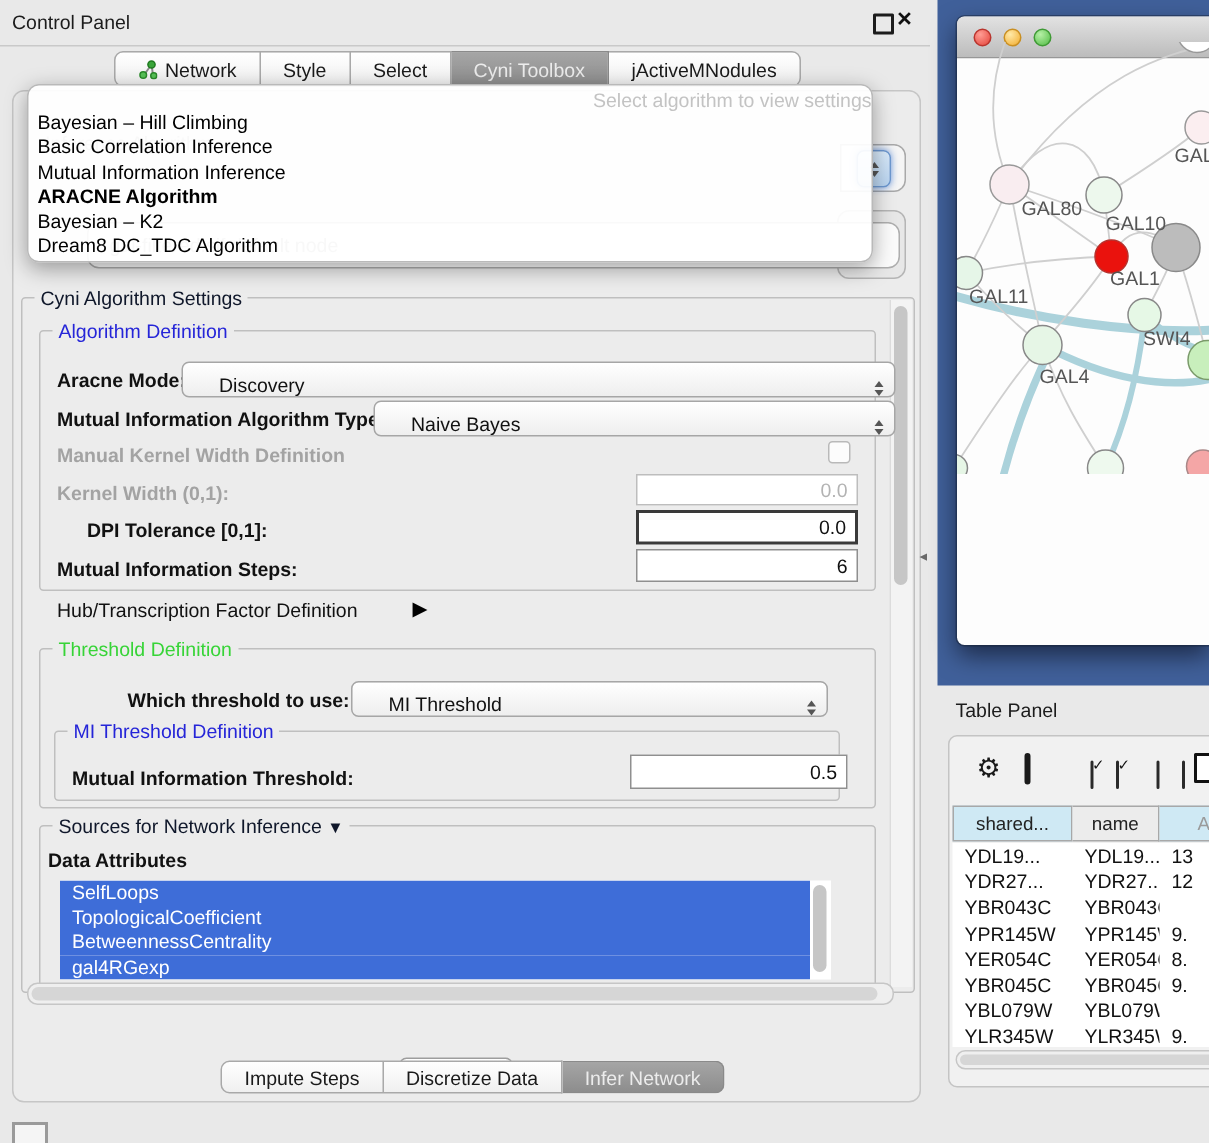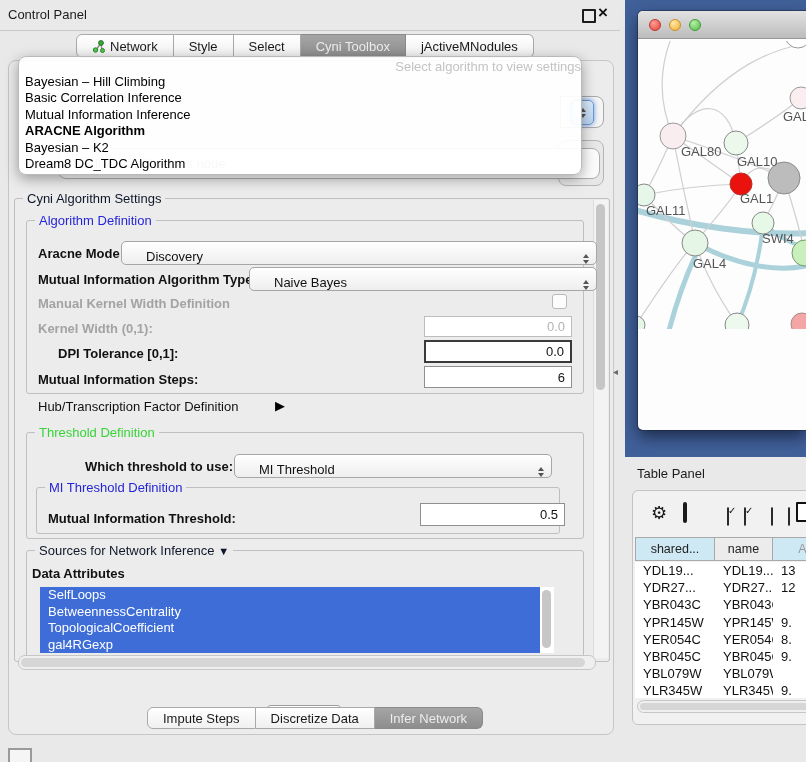--- a/index.html
+++ b/index.html
@@ -63,21 +63,21 @@
   
   .desktop{left:625px;top:0;width:181px;height:457px;background:#40609a;}
   .net-window{left:638px;top:11px;width:168px;height:419px;background:#fdfdfd;border-radius:5px 0 0 5px;
               box-shadow:0 0 0 1px rgba(20,30,50,0.45),0 7px 16px rgba(0,0,10,0.55);}
   .net-titlebar{left:0;top:0;right:0;height:27px;background:linear-gradient(#e2e2e2,#bcbcbc);
                 border-bottom:1px solid #979797;border-radius:5px 0 0 0;display:flex;align-items:center;gap:8px;padding-left:11px;}
   .light{width:12px;height:12px;border-radius:50%;}
   .light.red{background:radial-gradient(circle at 35% 30%,#ff9d94,#e4443a);border:1px solid #b9352e;box-sizing:border-box;}
   .light.yellow{background:radial-gradient(circle at 35% 30%,#ffe9a8,#f2ac2e);border:1px solid #c98f22;box-sizing:border-box;}
   .light.green{background:radial-gradient(circle at 35% 30%,#b6f0a6,#52bc45);border:1px solid #3f9a35;box-sizing:border-box;}
-  .net-canvas{left:0;top:30px;width:168px;height:288px;overflow:hidden;}
+  .net-canvas{left:0;top:17px;width:168px;height:288px;overflow:hidden;}
   .nlabel{position:absolute;font-size:13px;color:#555;white-space:nowrap;}
   
   .tp-title{left:637px;top:466px;font-size:13px;color:#1c1c1c;}
   .table-box{left:632px;top:490px;width:200px;height:233px;background:#f1f1f1;border:1px solid #c4c4c4;border-radius:6px;}
   .gear{font-family:"DejaVu Sans",sans-serif;font-size:18px;color:#1a1a1a;line-height:18px;}
   .icon-cols{width:15px;height:15px;border:2px solid #1a1a1a;border-radius:2px;position:relative;}
   .icon-cols::after{content:"";position:absolute;left:50%;top:0;bottom:0;width:2px;background:#1a1a1a;margin-left:-1px;}
   .mini-cb{width:9px;height:9px;border:1.5px solid #2a2a2a;border-radius:1px;position:relative;background:#fff;}
   .mini-cb.checked::after{content:"\2713";position:absolute;left:0px;top:-3px;font-size:10px;color:#111;}
   .icon-file{width:12px;height:16px;border:2px solid #111;border-radius:1px;background:#fff;}
@@ -202,22 +202,22 @@
 
 <div class="abs group" style="left:26px;top:550px;width:556px;height:107px;">
   <span class="gtitle">
     <span>Sources for Network Inference</span>
     <span style="font-size:11px;">▼</span>
   </span>
 </div>
 <span class="abs lbl" style="left:32px;top:566px;">Data Attributes</span>
 <div class="abs attr-list" style="left:40px;top:587px;width:514px;height:66px;">
   <div class="attr-item">SelfLoops</div>
+  <div class="attr-item">TopologicalCoefficient</div>
   <div class="attr-item">BetweennessCentrality</div>
-  <div class="attr-item">TopologicalCoefficient</div>
   <div class="attr-item">gal4RGexp</div>
   <div class="abs sb-thumb" style="right:3px;top:3px;width:9px;height:58px;"></div>
 </div>
 
 <div class="abs hsb" style="left:18px;top:655px;width:576px;height:13px;">
   <div class="sb-thumb" style="width:564px;"></div>
 </div>
 
 <div class="abs apply-btn" style="left:266px;top:705px;width:74px;height:21px;">
   <span>Apply</span>

